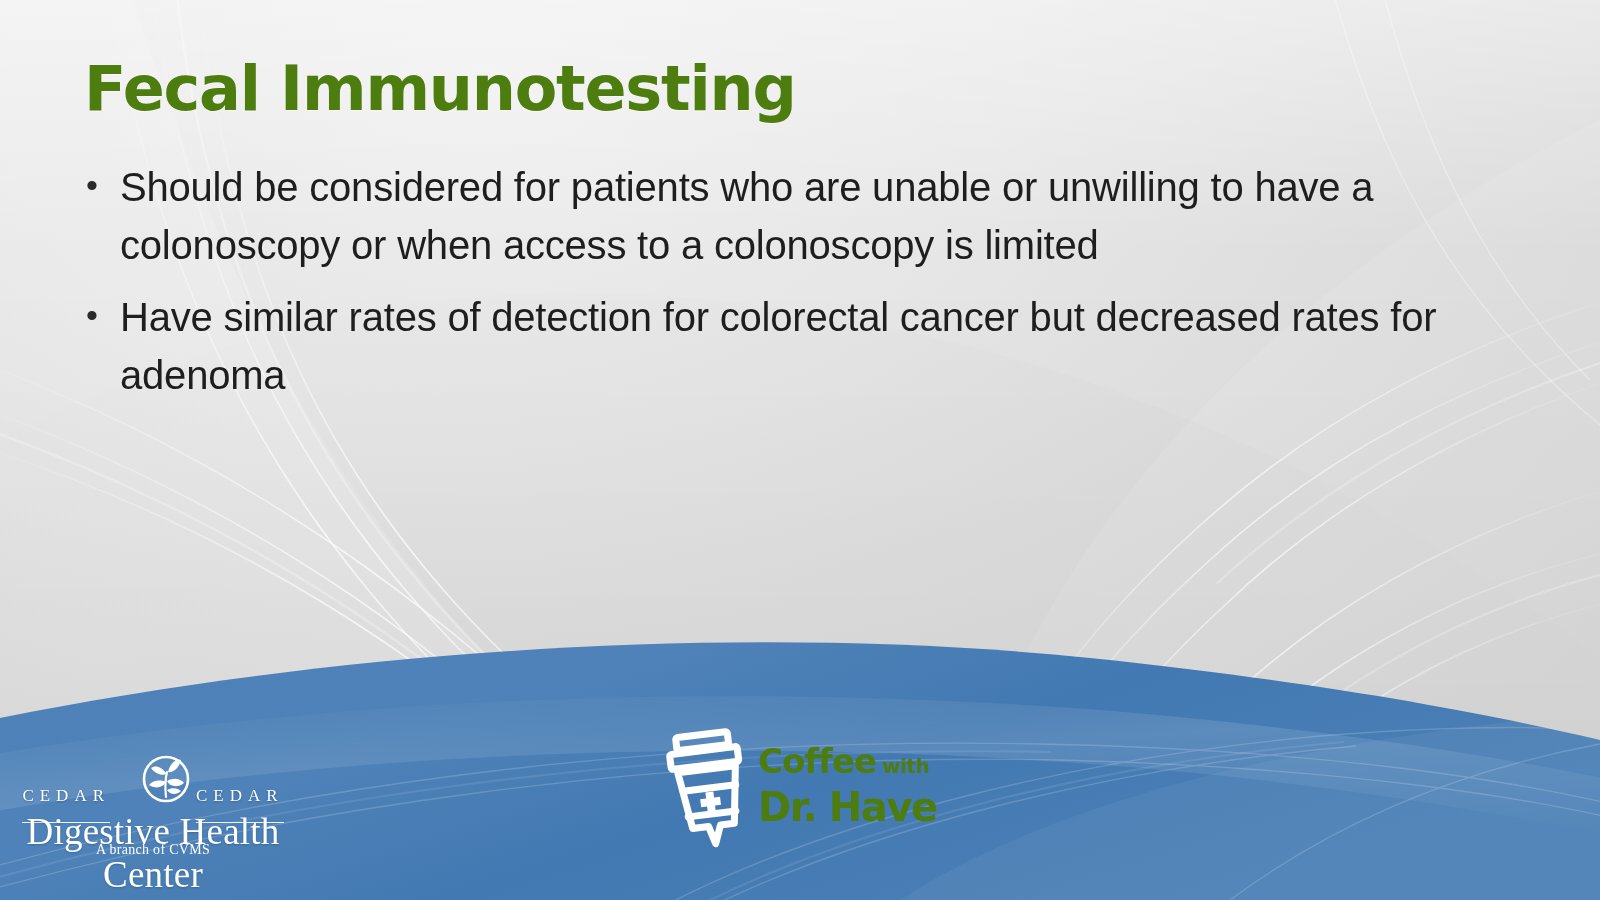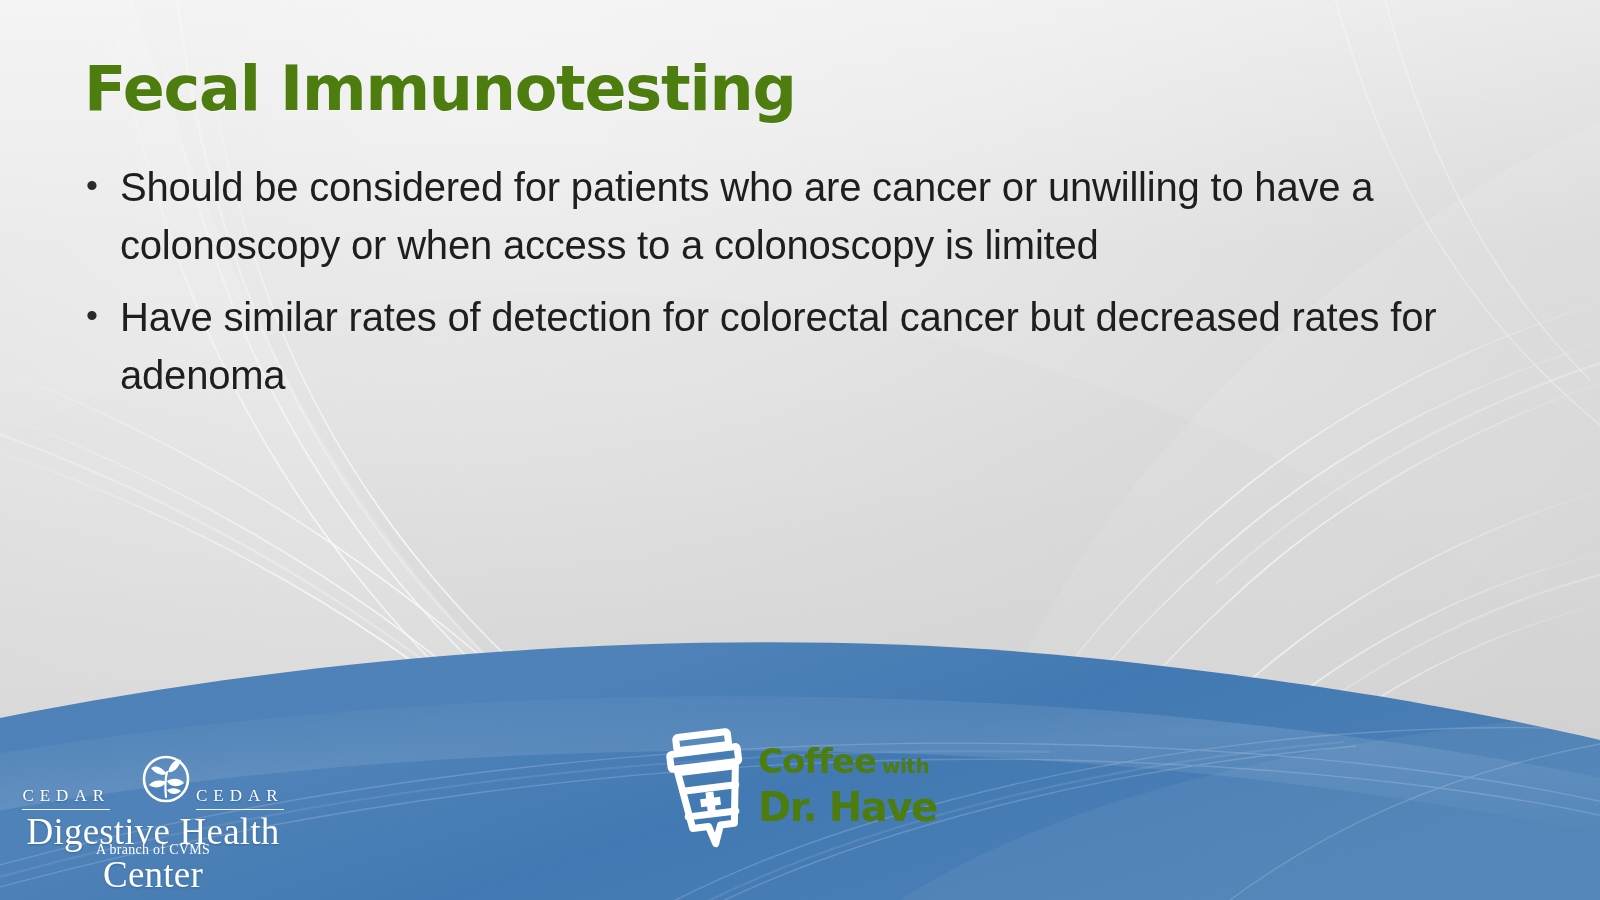--- a/index.html
+++ b/index.html
@@ -126,21 +126,21 @@
     font-family: "Liberation Serif", serif;
     font-size: 17px;
     letter-spacing: 6px;
     color: #ffffff;
     text-shadow: 0 1px 2px rgba(20,45,80,0.35);
   }
   .cv-wordmark .cv-left,
   .cv-wordmark .cv-right {
     display: inline-block;
     border-bottom: 1.5px solid rgba(255,255,255,0.9);
-    padding-bottom: 3px;
+    padding-bottom: 16px;
   }
   .cv-wordmark .cv-left { margin-right: 46px; }
   .cv-wordmark .cv-right { margin-left: 40px; }
   .cv-subline {
     position: absolute;
     left: 0;
     top: 58px;
     width: 262px;
     text-align: center;
     font-family: "Liberation Serif", serif;
@@ -271,21 +271,21 @@
     </svg>
   </div>
 
   <div class="bg-vignette"></div>
 
   <div class="title">Fecal Immunotesting</div>
 
   <div class="body-list">
     <div class="bullet-row">
       <span class="bullet-dot">•</span>
-      <span class="bullet-text">Should be considered for patients who are cancer or unwilling to have a colonoscopy or when access to a colonoscopy is limited</span>
+      <span class="bullet-text">Should be considered for patients who are unable or unwilling to have a colonoscopy or when access to a colonoscopy is limited</span>
     </div>
     <div class="bullet-row">
       <span class="bullet-dot">•</span>
       <span class="bullet-text">Have similar rates of detection for colorectal cancer but decreased rates for adenoma</span>
     </div>
   </div>
 
   <div class="blue-band">
     <svg viewBox="0 0 1600 260" xmlns="http://www.w3.org/2000/svg" aria-hidden="true" preserveAspectRatio="none">
       <defs>

